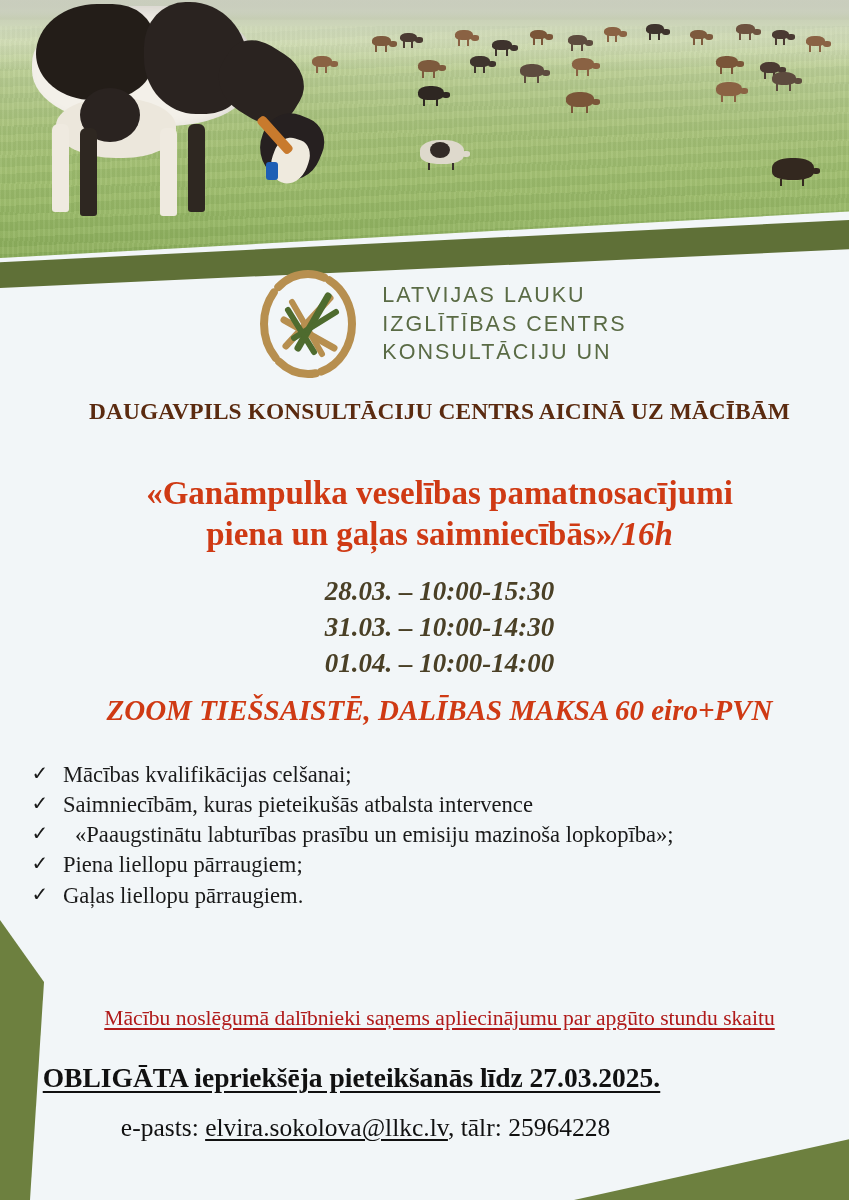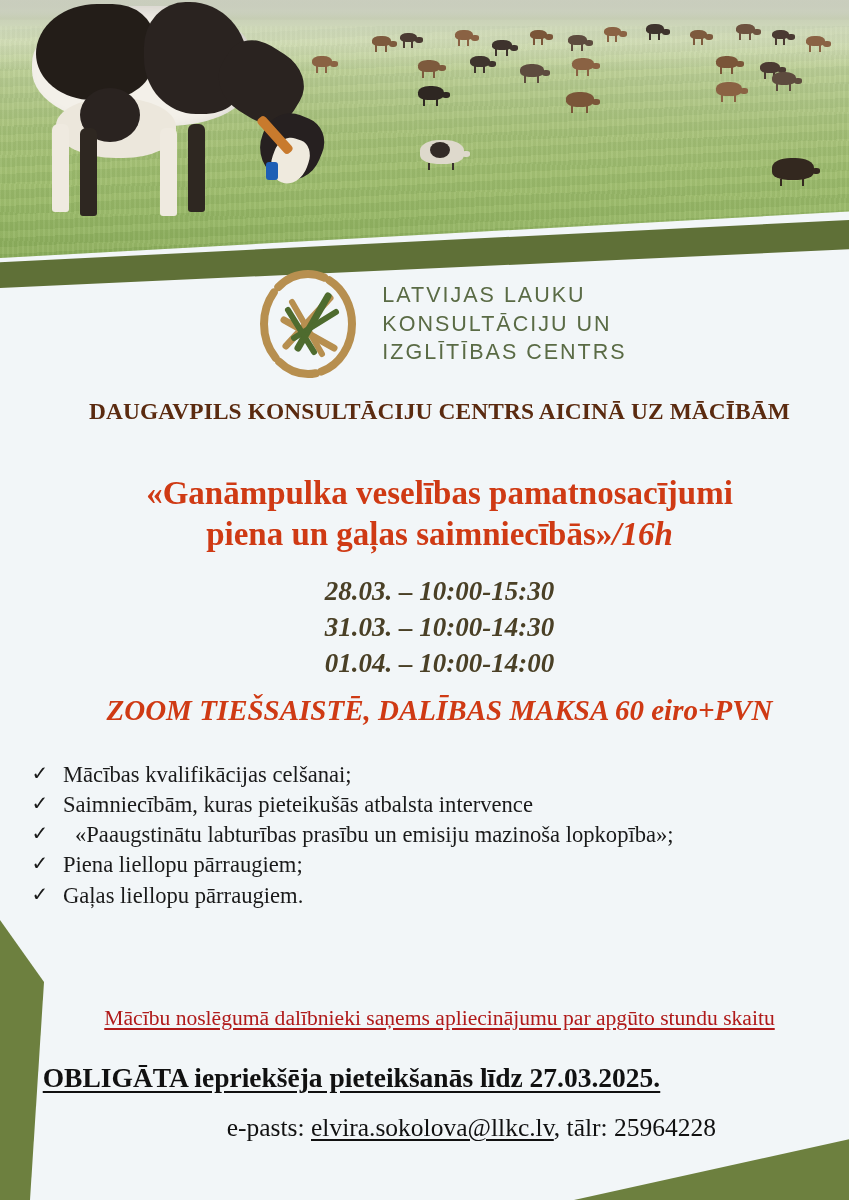--- a/index.html
+++ b/index.html
@@ -370,21 +370,21 @@
     text-decoration: underline;
     text-underline-offset: 4px;
     white-space: nowrap;
   }
 
   .contact {
     position: absolute;
     left: 0;
     top: 1113px;
     width: 701px;
-    text-align: right;
+    text-align: center;
     color: #111111;
     font-size: 25.5px;
     white-space: nowrap;
   }
   .contact .email {
     text-decoration: underline;
     text-underline-offset: 3px;
   }
 </style>
 </head>
@@ -560,22 +560,22 @@
         <ellipse cx="56" cy="56" rx="44" ry="50" fill="none" stroke="#b78f4f" stroke-width="8" stroke-dasharray="60 6 40 5 70 7 50 6" stroke-linecap="round"></ellipse>
         <line x1="34" y1="78" x2="78" y2="30" stroke="#b78f4f" stroke-width="7" stroke-linecap="round"></line>
         <line x1="32" y1="52" x2="82" y2="80" stroke="#b78f4f" stroke-width="7" stroke-linecap="round"></line>
         <line x1="40" y1="34" x2="70" y2="86" stroke="#b78f4f" stroke-width="6" stroke-linecap="round"></line>
         <line x1="46" y1="80" x2="76" y2="28" stroke="#4e6b2e" stroke-width="7" stroke-linecap="round"></line>
         <line x1="42" y1="70" x2="84" y2="44" stroke="#4e6b2e" stroke-width="6" stroke-linecap="round"></line>
         <line x1="36" y1="42" x2="62" y2="84" stroke="#4e6b2e" stroke-width="6" stroke-linecap="round"></line>
       </svg>
       <div class="logo-text">
         <div>LATVIJAS LAUKU</div>
+        <div>IZGLĪTĪBAS CENTRS</div>
         <div>KONSULTĀCIJU UN</div>
-        <div>IZGLĪTĪBAS CENTRS</div>
       </div>
     </div>
 
     <div class="org-header">DAUGAVPILS KONSULTĀCIJU CENTRS AICINĀ UZ MĀCĪBĀM</div>
 
     <div class="course-title">
       <div>«Ganāmpulka veselības pamatnosacījumi</div>
       <div>
         <span>piena un gaļas saimniecībās»</span><span class="hours">/16h</span>
       </div>

